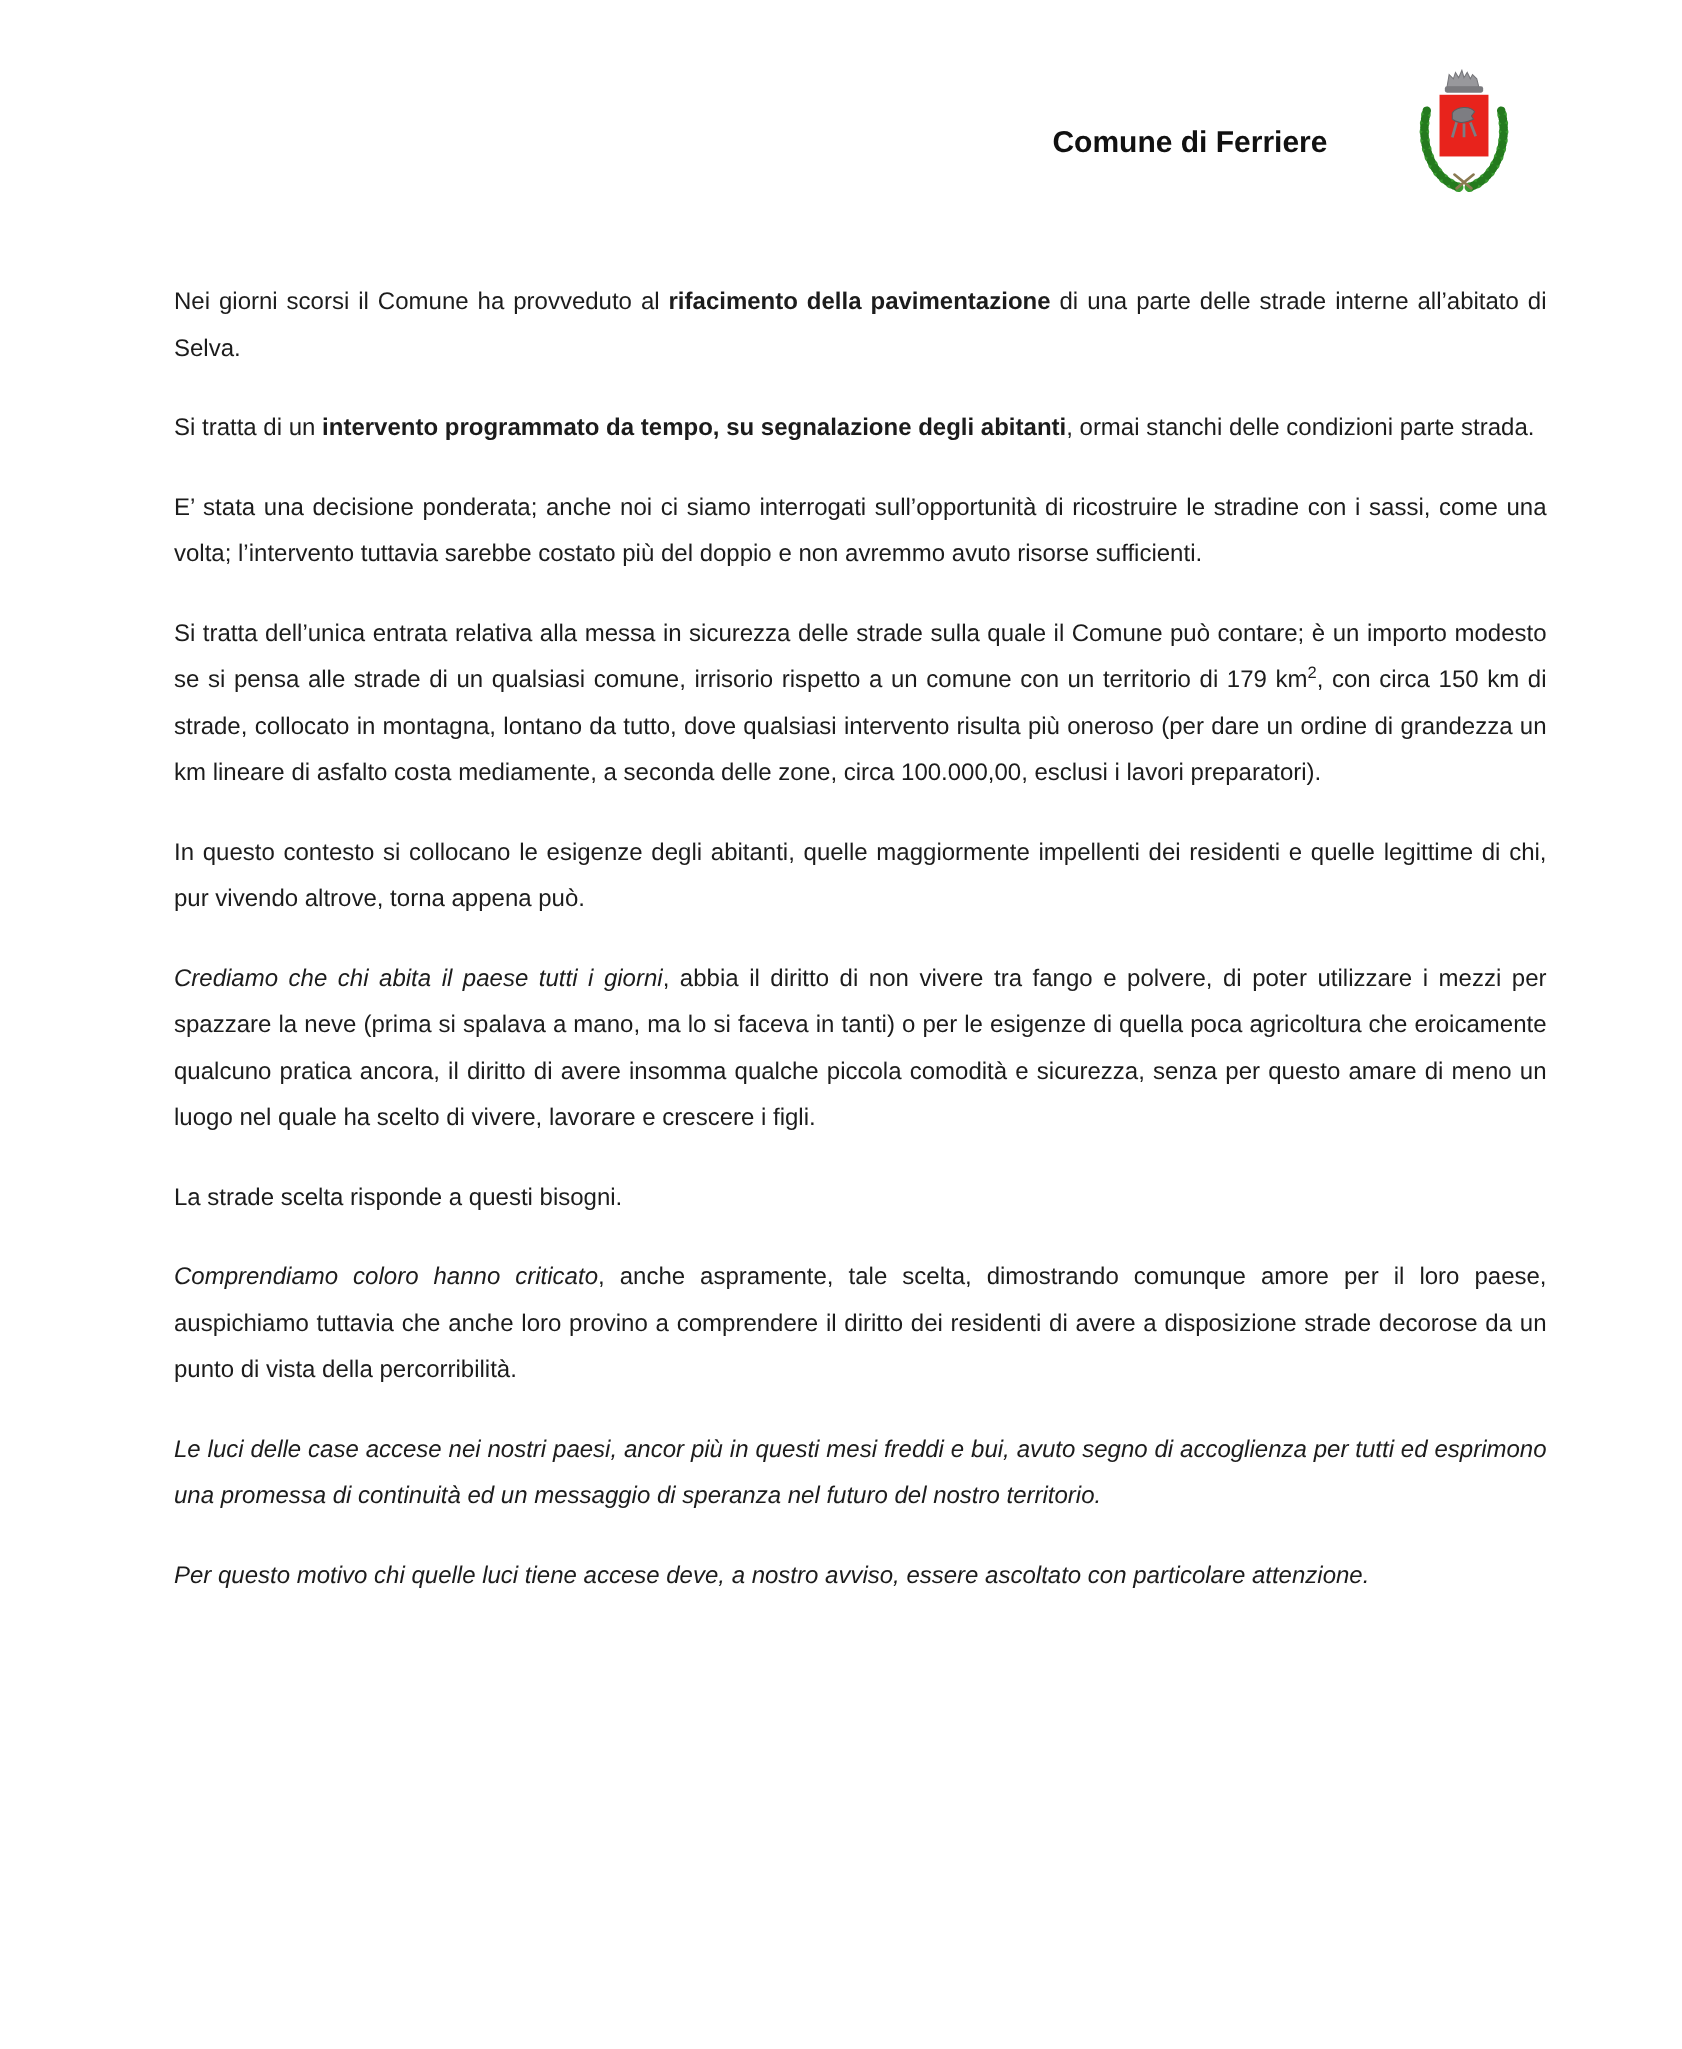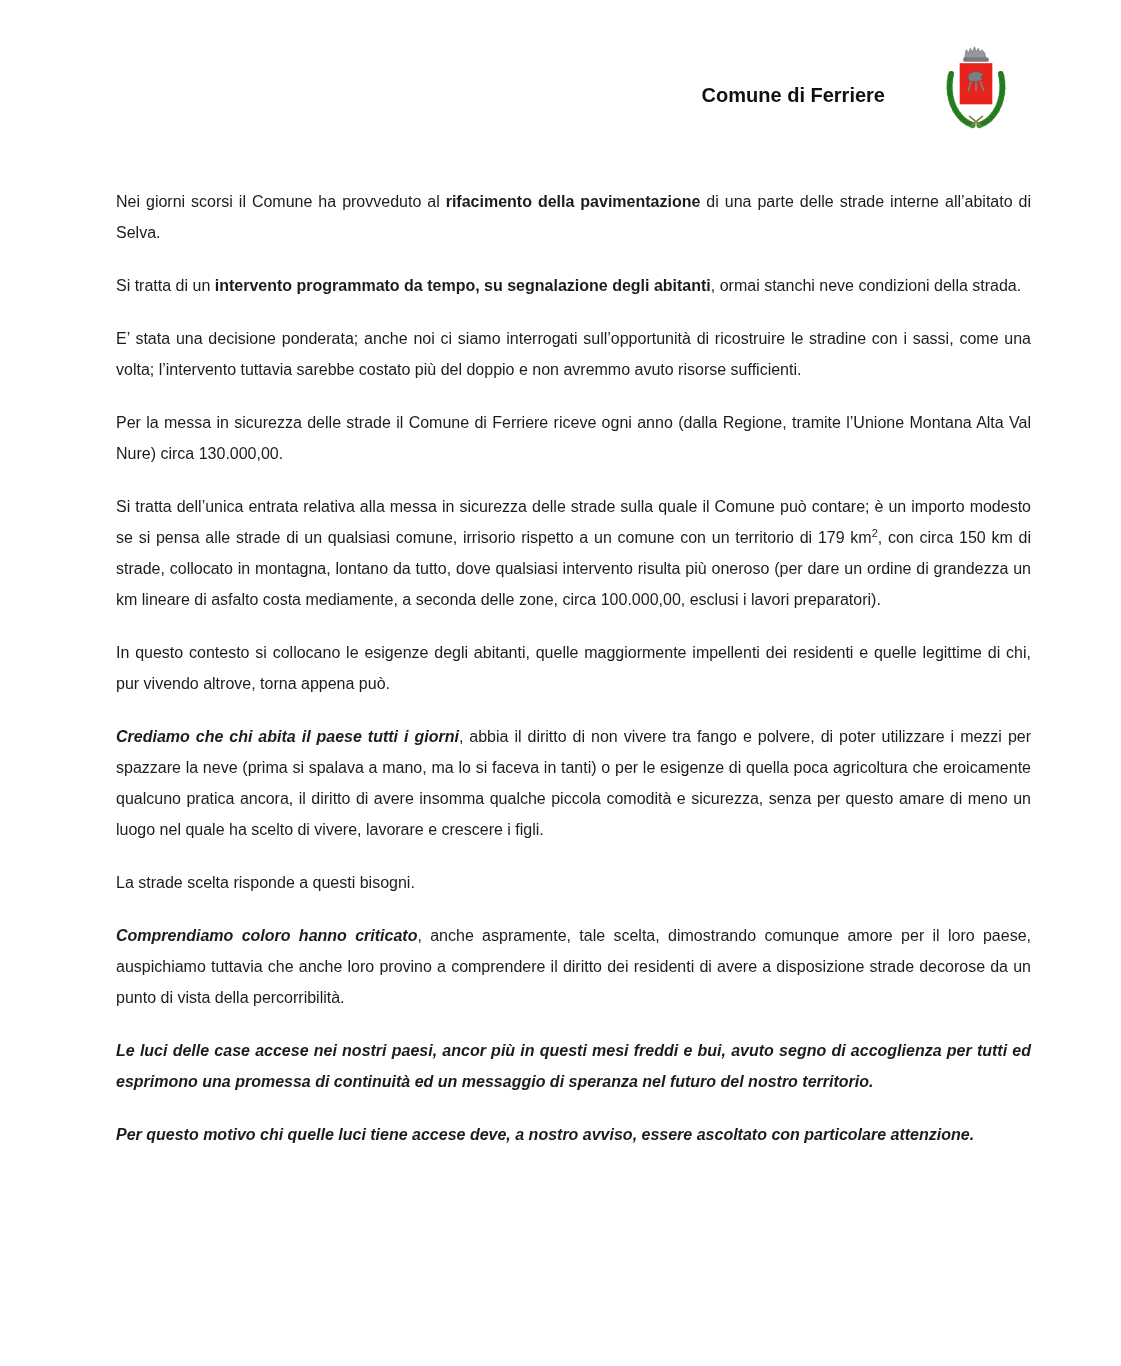--- a/index.html
+++ b/index.html
@@ -43,21 +43,21 @@
   }
   .para {
     margin: 0 0 22px 0;
     font-size: 16px;
     line-height: 31px;
     text-align: justify;
     text-justify: inter-word;
   }
   .seg-normal { font-weight: normal; font-style: normal; }
   .seg-bold { font-weight: bold; font-style: normal; }
-  .seg-bolditalic { font-weight: bold; font-style: italic; }
+  .seg-bolditalic { font-weight: normal; font-style: italic; }
   sup.seg-sup { font-size: 11px; line-height: 0; }
 </style>
 </head>
 <body>
 
 <div class="page">
 
   <div class="doc-header">
     <div class="doc-title">Comune di Ferriere</div>
     <div class="logo-wrap">
@@ -83,23 +83,22 @@
         <g stroke="#5c5c60" stroke-width="1">
           <path d="M44,48 c4,-6 17,-7 21,-1 l-3,4 2,3 -5,2 c-5,2 -12,1 -15,-2 z" fill="#7d7d82"></path>
           <path d="M48,57 L44,71 M55,58 L55,71 M61,57 L66,70" fill="none" stroke-width="2.6" stroke="#7d7d82"></path>
         </g>
       </svg>
     </div>
   </div>
 
   <div class="doc-body" id="doc-body">
       <p class="para"><span class="seg-normal">Nei giorni scorsi il Comune ha provveduto al </span><span class="seg-bold">rifacimento della pavimentazione</span><span class="seg-normal"> di una parte delle strade interne all’abitato di Selva.</span></p>
-      <p class="para"><span class="seg-normal">Si tratta di un </span><span class="seg-bold">intervento programmato da tempo, su segnalazione degli abitanti</span><span class="seg-normal">, ormai stanchi neve condizioni della strada.</span></p>
+      <p class="para"><span class="seg-normal">Si tratta di un </span><span class="seg-bold">intervento programmato da tempo, su segnalazione degli abitanti</span><span class="seg-normal">, ormai stanchi delle condizioni parte strada.</span></p>
       <p class="para"><span class="seg-normal">E’ stata una decisione ponderata; anche noi ci siamo interrogati sull’opportunità di ricostruire le stradine con i sassi, come una volta; l’intervento tuttavia sarebbe costato più del doppio e non avremmo avuto risorse sufficienti.</span></p>
-      <p class="para"><span class="seg-normal">Per la messa in sicurezza delle strade il Comune di Ferriere riceve ogni anno (dalla Regione, tramite l’Unione Montana Alta Val Nure) circa 130.000,00.</span></p>
       <p class="para"><span class="seg-normal">Si tratta dell’unica entrata relativa alla messa in sicurezza delle strade sulla quale il Comune può contare; è un importo modesto se si pensa alle strade di un qualsiasi comune, irrisorio rispetto a un comune con un territorio di 179 km</span><sup class="seg-sup">2</sup><span class="seg-normal">, con circa 150 km di strade, collocato in montagna, lontano da tutto, dove qualsiasi intervento risulta più oneroso (per dare un ordine di grandezza un km lineare di asfalto costa mediamente, a seconda delle zone, circa 100.000,00, esclusi i lavori preparatori).</span></p>
       <p class="para"><span class="seg-normal">In questo contesto si collocano le esigenze degli abitanti, quelle maggiormente impellenti dei residenti e quelle legittime di chi, pur vivendo altrove, torna appena può.</span></p>
       <p class="para"><span class="seg-bolditalic">Crediamo che chi abita il paese tutti i giorni</span><span class="seg-normal">, abbia il diritto di non vivere tra fango e polvere, di poter utilizzare i mezzi per spazzare la neve (prima si spalava a mano, ma lo si faceva in tanti) o per le esigenze di quella poca agricoltura che eroicamente qualcuno pratica ancora, il diritto di avere insomma qualche piccola comodità e sicurezza, senza per questo amare di meno un luogo nel quale ha scelto di vivere, lavorare e crescere i figli.</span></p>
       <p class="para"><span class="seg-normal">La strade scelta risponde a questi bisogni.</span></p>
       <p class="para"><span class="seg-bolditalic">Comprendiamo coloro hanno criticato</span><span class="seg-normal">, anche aspramente, tale scelta, dimostrando comunque amore per il loro paese, auspichiamo tuttavia che anche loro provino a comprendere il diritto dei residenti di avere a disposizione strade decorose da un punto di vista della percorribilità.</span></p>
       <p class="para"><span class="seg-bolditalic">Le luci delle case accese nei nostri paesi, ancor più in questi mesi freddi e bui, avuto segno di accoglienza per tutti ed esprimono una promessa di continuità ed un messaggio di speranza nel futuro del nostro territorio.</span></p>
       <p class="para"><span class="seg-bolditalic">Per questo motivo chi quelle luci tiene accese deve, a nostro avviso, essere ascoltato con particolare attenzione.</span></p>
     </div>
 
 </div>

